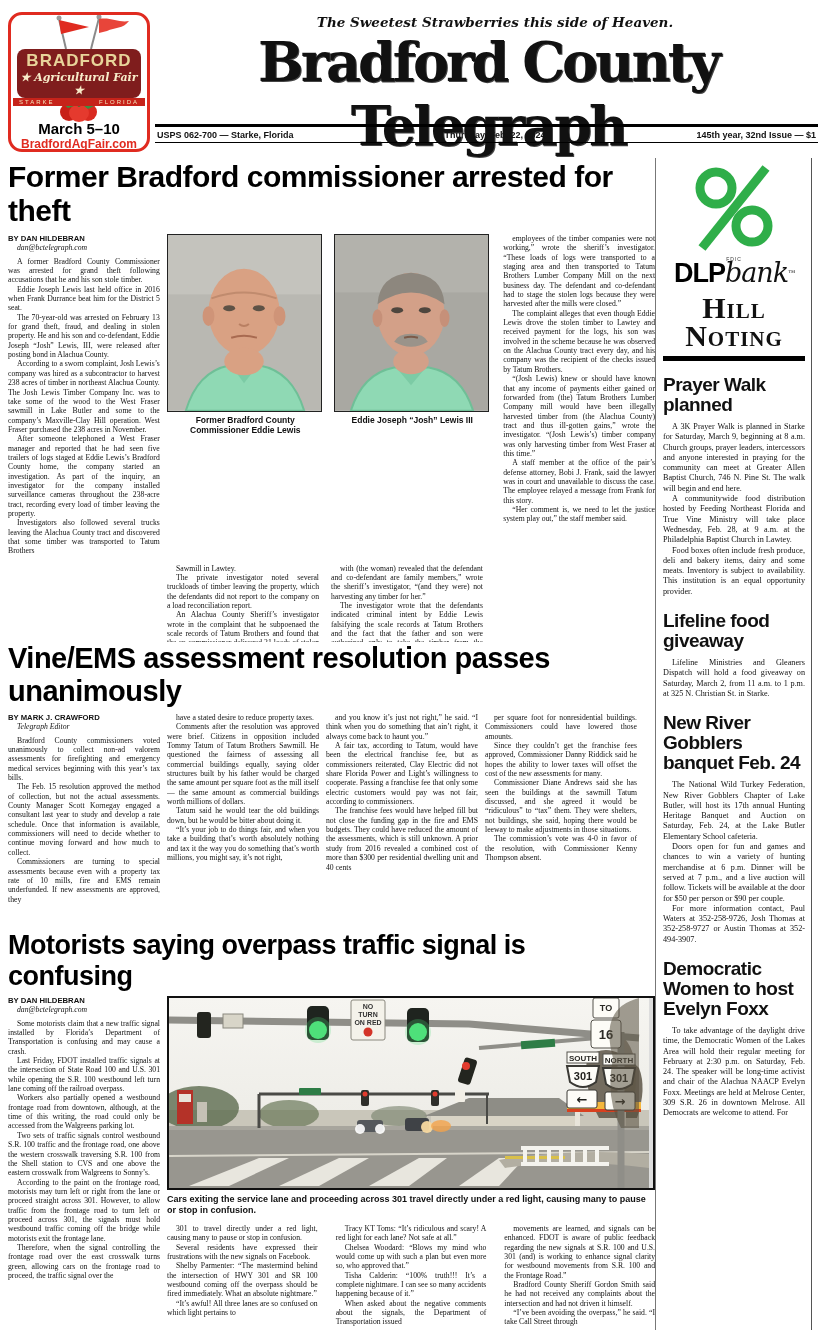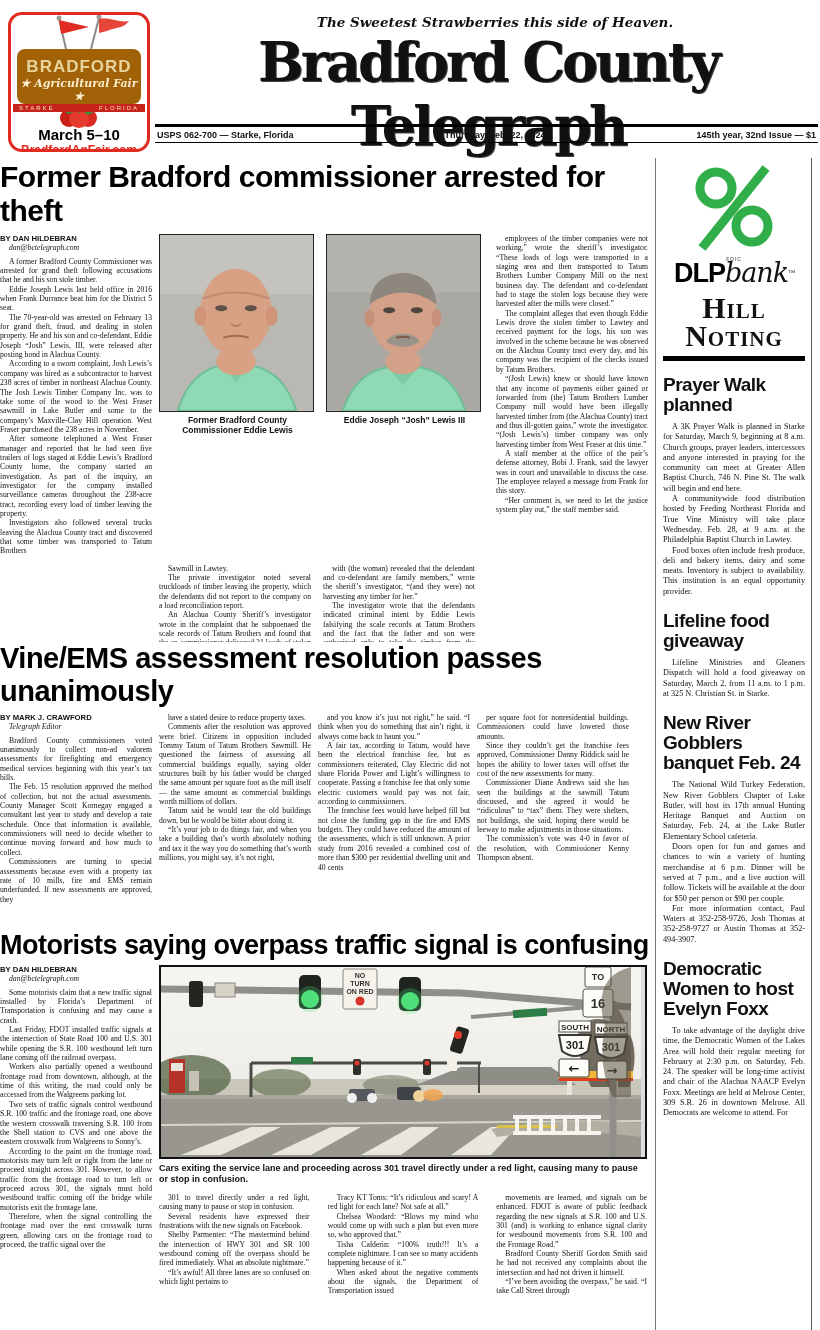--- a/index.html
+++ b/index.html
@@ -3,34 +3,34 @@
 <meta charset="utf-8">
 <style>
   * { margin:0; padding:0; box-sizing:border-box; }
   body { background:#e8e8e8; font-family:"Liberation Serif", serif; }
   .page { width:820px; height:1330px; background:#fff; margin:0 auto; position:relative; overflow:hidden; color:#111; }
 
   
   .masthead { height:158px; position:relative; }
   .fair-logo { position:absolute; left:8px; top:12px; width:142px; height:140px; background:#fff; border:3px solid #e02b20; border-radius:14px; text-align:center; overflow:hidden; }
   .fair-flags { height:34px; }
-  .fair-panel { background:#a16207; border-radius:8px; margin:0 6px; padding:8px 0 1px; }
+  .fair-panel { background:#7f1d1d; border-radius:8px; margin:0 6px; padding:2px 0 1px; }
   .fair-panel .t1 { font-family:"Liberation Sans", sans-serif; font-weight:bold; color:#e8d49a; font-size:17px; letter-spacing:1px; }
   .fair-panel .t2 { font-family:"DejaVu Serif", serif; font-style:italic; font-weight:bold; color:#f7ecc9; font-size:11px; }
   .fair-ribbon { background:#c6231a; margin:0 2px; color:#f2e3bb; font-size:6px; font-family:"Liberation Sans",sans-serif; letter-spacing:2px; display:flex; justify-content:space-between; padding:1px 6px; position:relative; }
   .fair-berries { height:20px; margin-top:-6px; }
   .fair-date { font-family:"Liberation Sans", sans-serif; font-weight:bold; font-size:15px; color:#000; margin-top:0px; }
   .fair-url { font-family:"Liberation Sans", sans-serif; font-weight:bold; font-size:12px; color:#e02b20; }
   .tagline { position:absolute; left:255px; top:14px; width:480px; text-align:center; font-family:"DejaVu Serif", serif; font-style:italic; font-weight:bold; font-size:13.5px; }
   .paper-title { position:absolute; left:158px; top:30px; width:660px; text-align:center; font-family:"DejaVu Serif", serif; font-weight:bold; font-size:54px; letter-spacing:-3px; text-shadow:1px 1px 0 #444; }
   .dateline { position:absolute; left:155px; right:2px; top:124px; border-top:3px solid #000; border-bottom:1px solid #000; padding:3px 2px 2px; display:flex; justify-content:space-between; font-family:"Liberation Sans", sans-serif; font-weight:bold; font-size:9px; }
 
   
   .content { display:flex; height:1172px; }
-  .main { width:656px; border-right:1px solid #777; }
+  .main { width:656px; padding-left:8px; border-right:1px solid #777; }
   .sidebar { width:156px; padding:4px 6px 0 7px; border-right:1px solid #555; overflow:hidden; }
 
   h1.headline { font-family:"Liberation Sans", sans-serif; font-weight:bold; color:#000; letter-spacing:-0.5px; }
   .story p { font-size:7.7px; line-height:9.35px; text-align:justify; text-indent:9px; }
   .col { width:152px; }
   .byline { text-align:center; font-family:"Liberation Sans", sans-serif; font-weight:bold; font-size:9.5px; text-indent:0 !important; }
   .byline-sub { text-align:center; font-style:italic; font-size:9px; font-family:Liberation Serif, serif; margin-bottom:4px; }
 
   
   .story1 { height:484px; overflow:hidden; }

